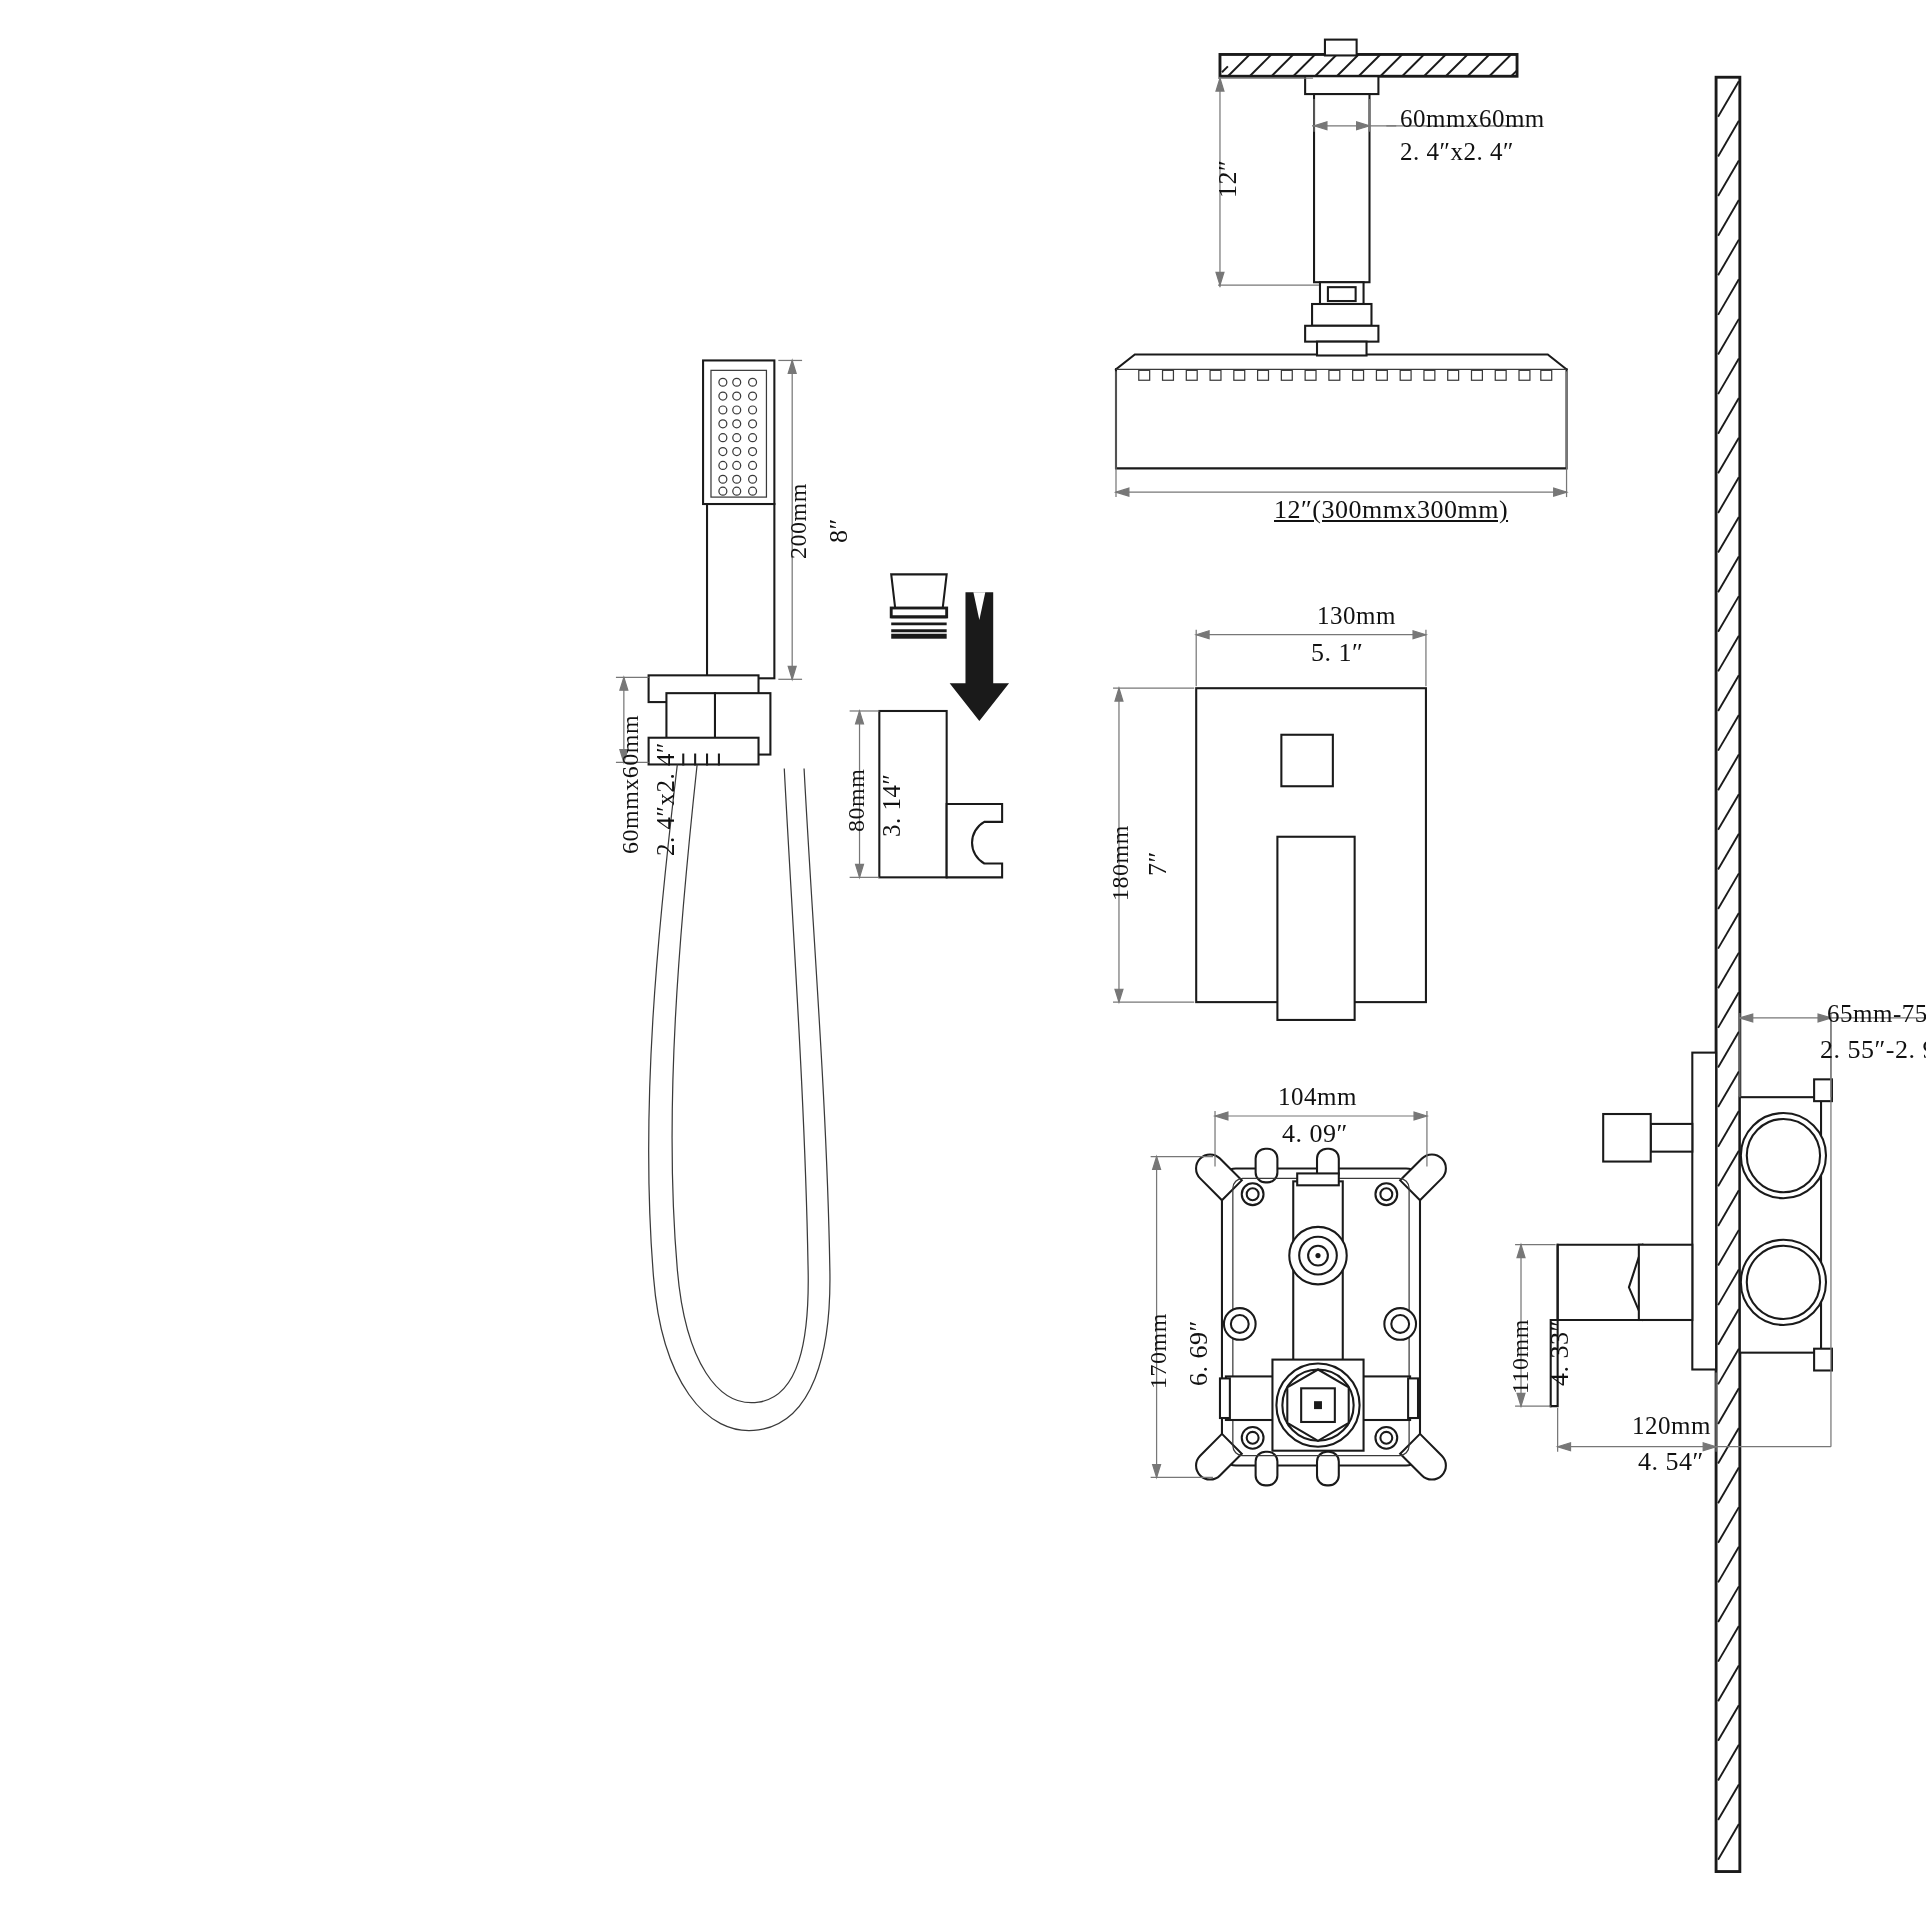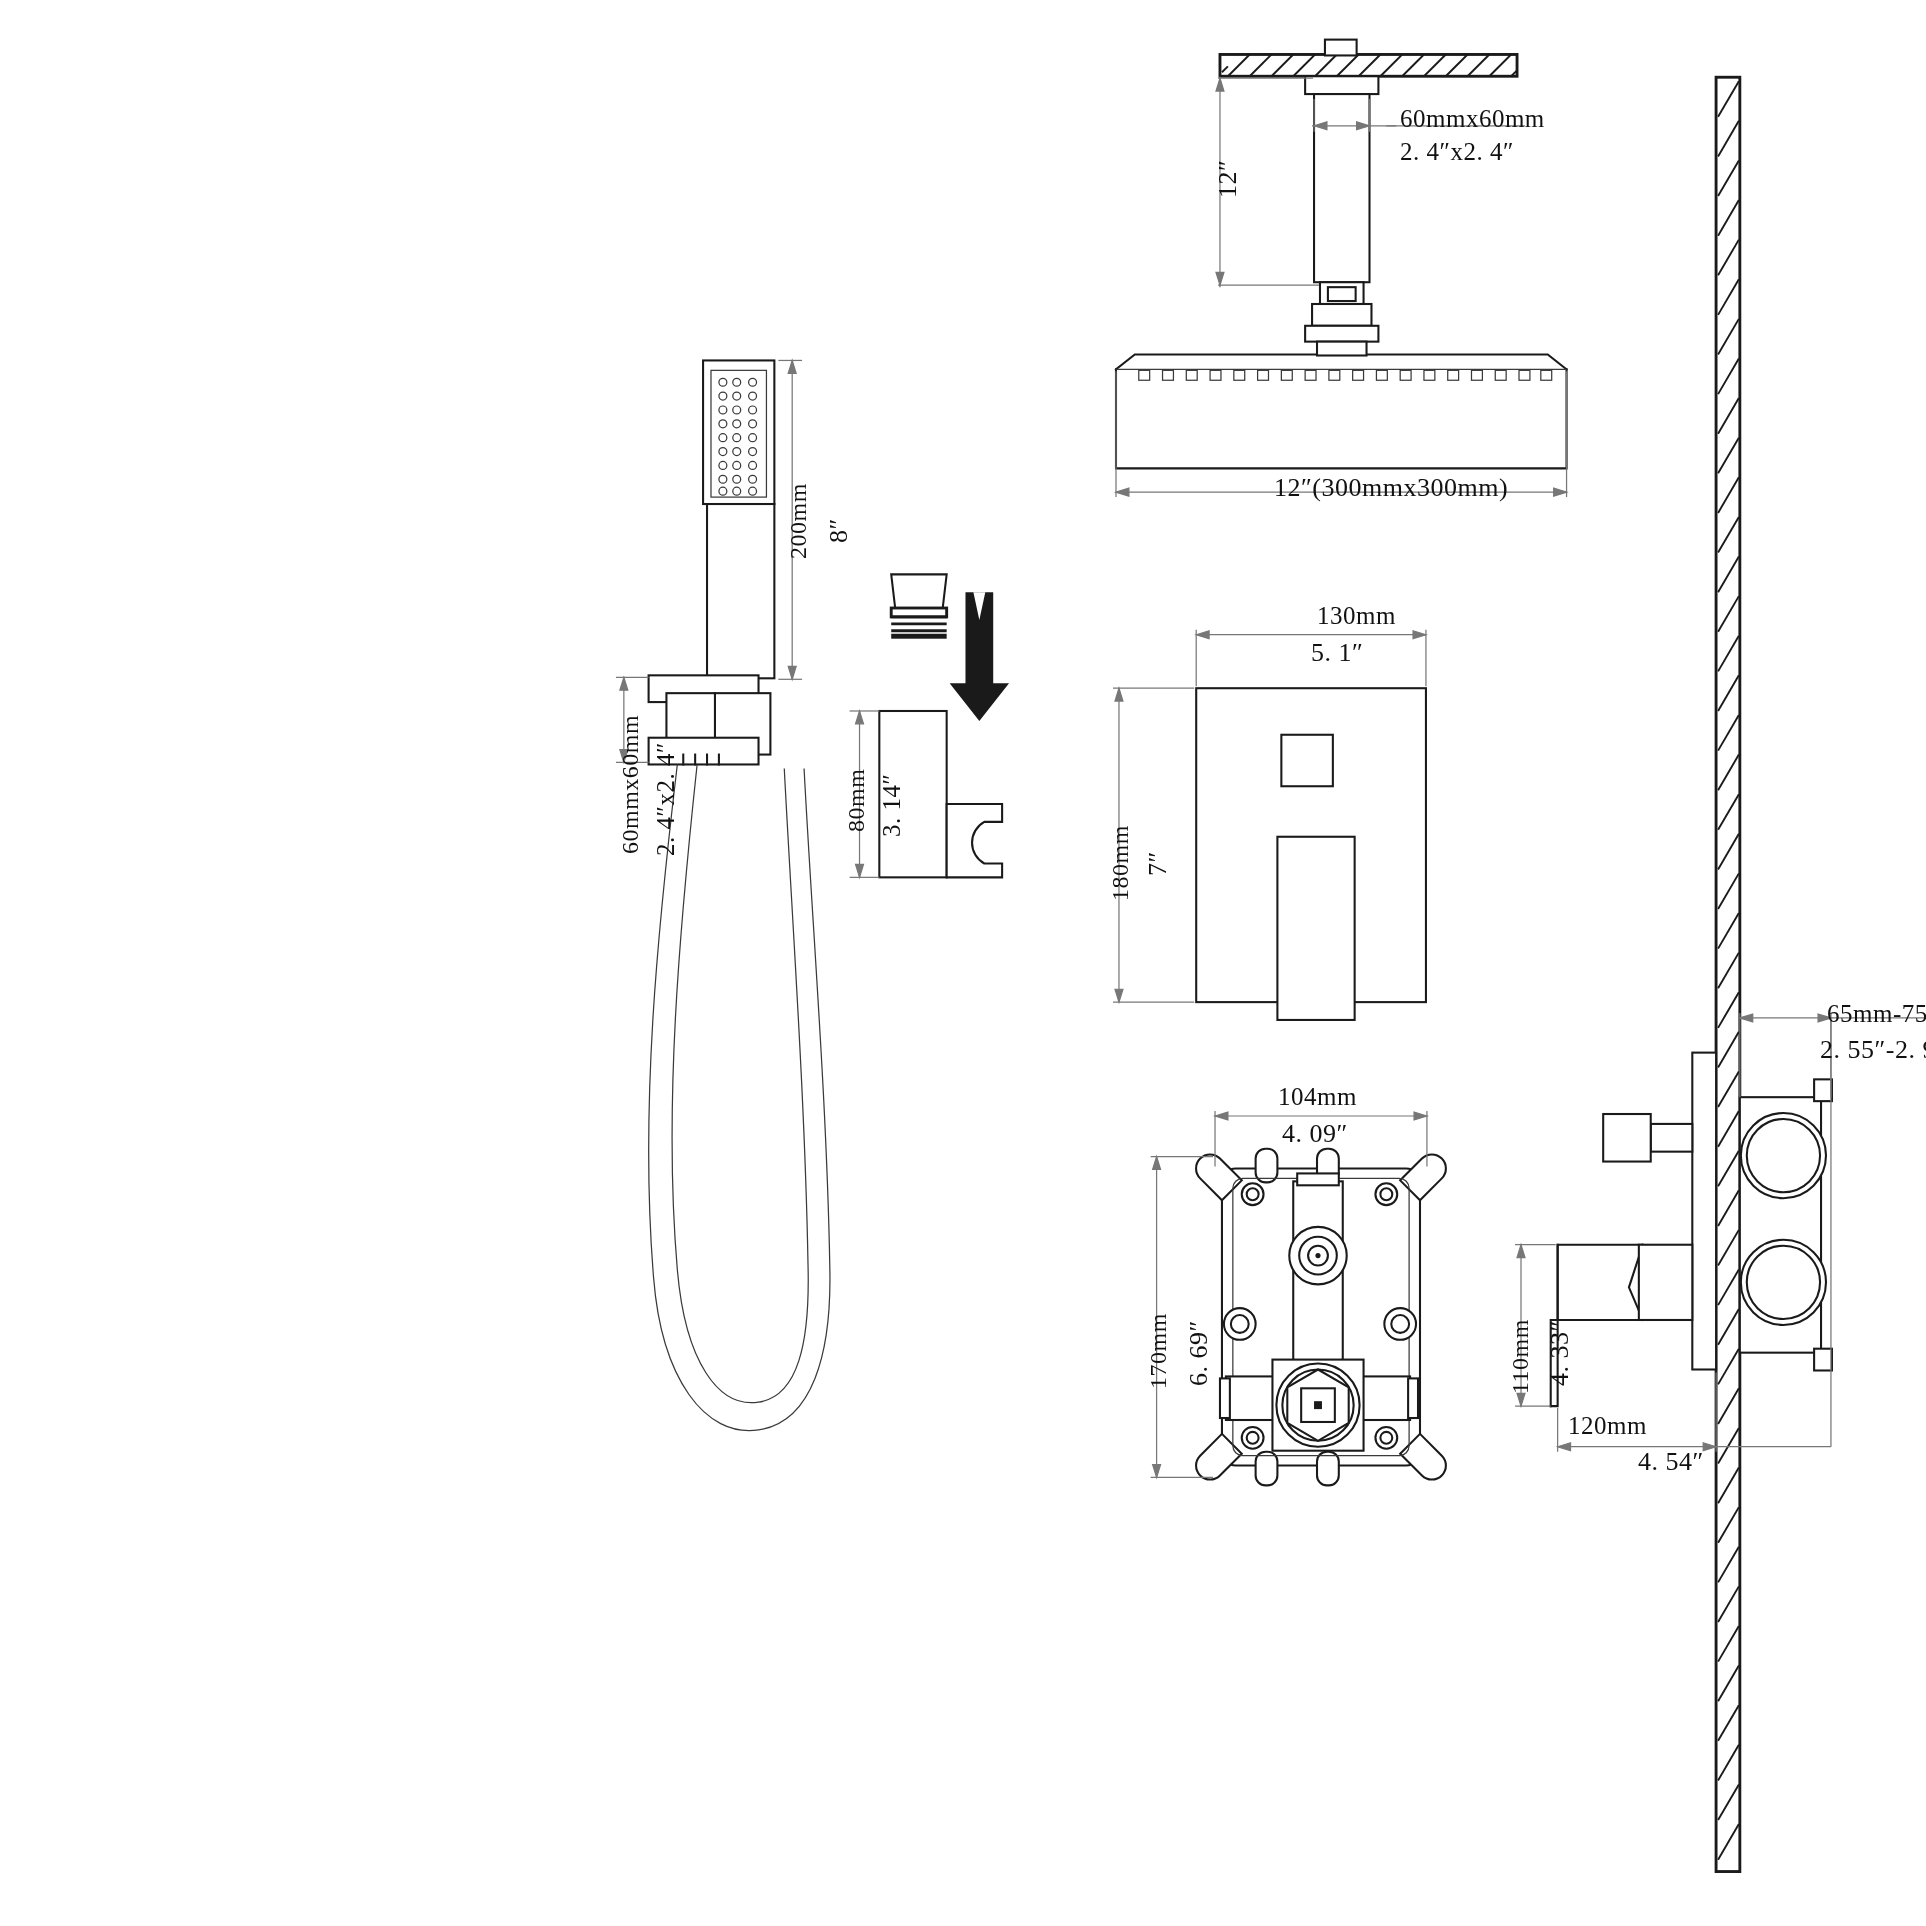--- a/index.html
+++ b/index.html
@@ -450,21 +450,21 @@
 
 </svg>
 
 <div class="lbl two s25" style="left:1400px; top:103px;">
   <div>60mmx60mm</div>
   <div>2. 4″x2. 4″</div>
 </div>
 
 <div class="lbl s26 rot90" style="left:1213px; top:198px;">12″</div>
 
-<div class="lbl s26" style="left:1274px; top:473px;">12″(300mmx300mm)</div>
+<div class="lbl s26" style="left:1274px; top:495px;text-decoration:underline;">12″(300mmx300mm)</div>
 
 <div class="lbl s24 rot90" style="left:785px; top:559px;">200mm</div>
 
 <div class="lbl s26 rot90" style="left:824px; top:543px;">8″</div>
 
 <div class="lbl s24 rot90" style="left:617px; top:854px;">60mmx60mm</div>
 <div class="lbl s25 rot90" style="left:652px; top:856px;">2. 4″x2. 4″</div>
 
 <div class="lbl s24 rot90" style="left:843px; top:832px;">80mm</div>
 <div class="lbl s25 rot90" style="left:878px; top:837px;">3. 14″</div>
@@ -480,17 +480,17 @@
 
 <div class="lbl s24 rot90" style="left:1145px; top:1389px;">170mm</div>
 <div class="lbl s26 rot90" style="left:1184px; top:1386px;">6. 69″</div>
 
 <div class="lbl s25" style="left:1827px; top:1000px;">65mm-75mm</div>
 <div class="lbl s26" style="left:1820px; top:1035px;">2. 55″-2. 95″</div>
 
 <div class="lbl s24 rot90" style="left:1507px; top:1394px;">110mm</div>
 <div class="lbl s26 rot90" style="left:1545px; top:1386px;">4. 33″</div>
 
-<div class="lbl s25" style="left:1568px; top:1412px;">120mm</div>
+<div class="lbl s25" style="left:1632px; top:1412px;">120mm</div>
 <div class="lbl s26" style="left:1638px; top:1447px;">4. 54″</div>
 
 </div>
 
 
 </body></html>

